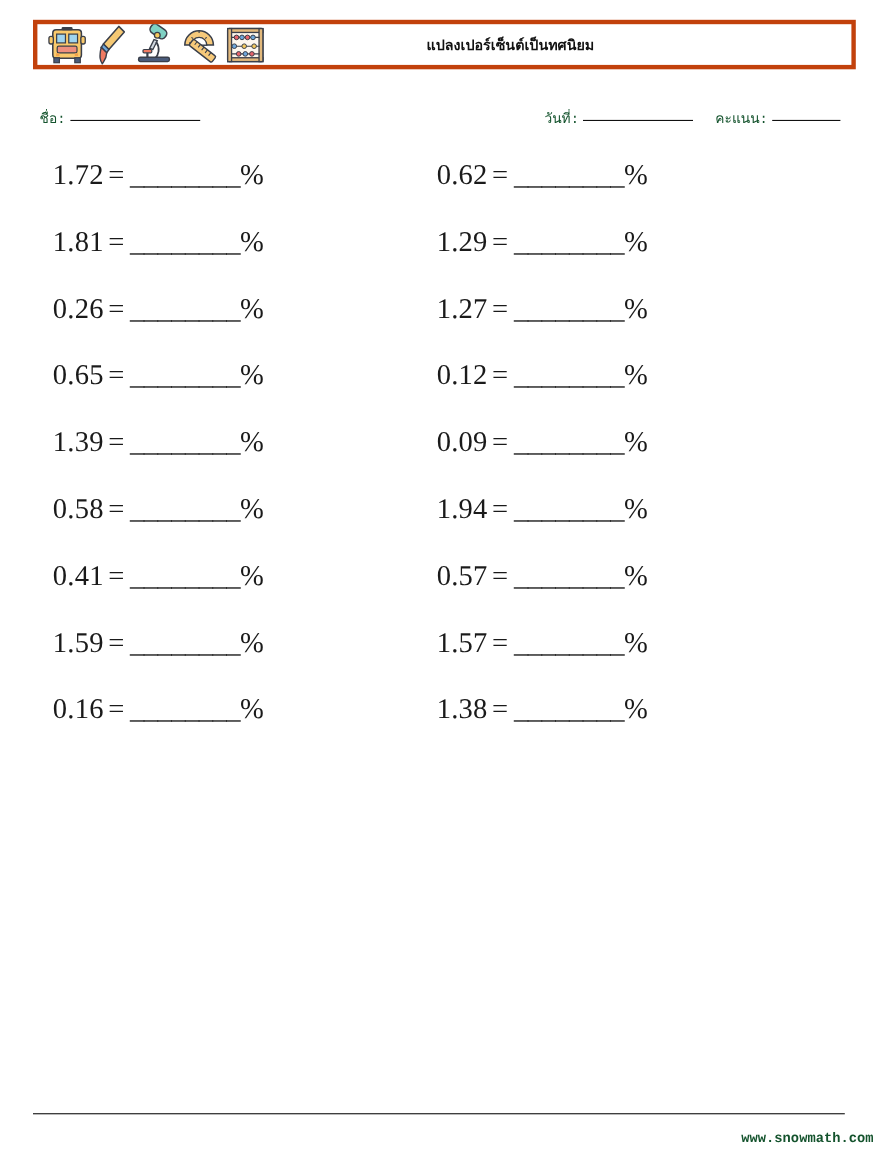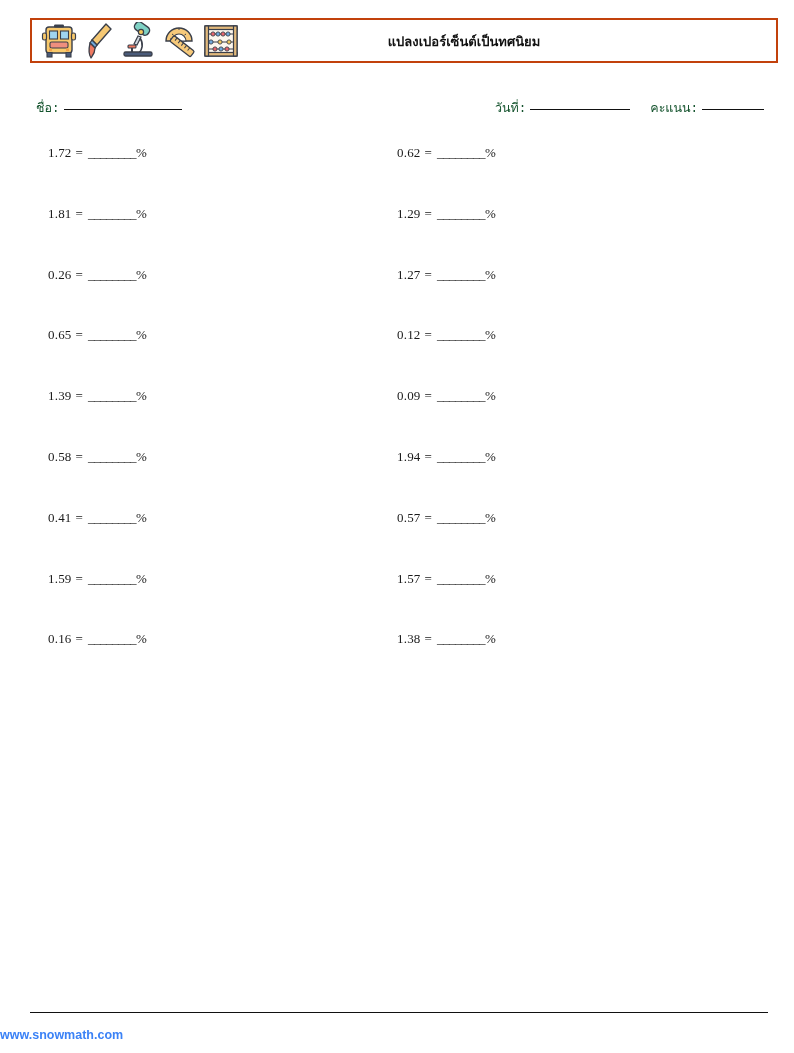--- a/index.html
+++ b/index.html
@@ -16,21 +16,21 @@
     overflow: hidden;
   }
 
   
   .header-box {
     position: absolute;
     left: 30px;
     top: 18px;
     width: 748px;
     height: 45px;
-    border: 2px solid #c2410c;
+    border: 4px solid #c2410c;
     box-sizing: border-box;
     display: flex;
     align-items: flex-start;
   }
   .icon-strip {
     display: flex;
     align-items: center;
     gap: 6px;
     padding-left: 8px;
     height: 100%;
@@ -95,21 +95,21 @@
     top: 146px;
     width: 700px;
   }
   .prob-row {
     display: flex;
     height: 60.8px;
     align-items: flex-start;
   }
   .prob-cell {
     width: 349px;
-    font-size: 13px;
+    font-size: 26px;
     line-height: 1;
     white-space: nowrap;
     letter-spacing: 0.2px;
   }
   .prob-value { }
   .prob-eq { margin: 0 5px 0 4px; }
   .prob-blank { letter-spacing: -0.5px; }
   .prob-pct { }
 
   
@@ -119,25 +119,25 @@
     top: 1012px;
     width: 738px;
     height: 0;
     border-top: 1.6px solid #111111;
   }
   .footer-text {
     position: absolute;
     left: 0;
     right: 0;
     top: 1028px;
-    text-align: left;
-    font-family: Liberation Sans, sans-serif;
+    text-align: right;
+    font-family: Liberation Mono, monospace;
     font-size: 12.5px;
     font-weight: bold;
-    color: #3b82f6;
+    color: #14532d;
   }
 </style>
 </head>
 <body>
 
 <div class="header-box">
 
   <div class="icon-strip">
 
     <span>

